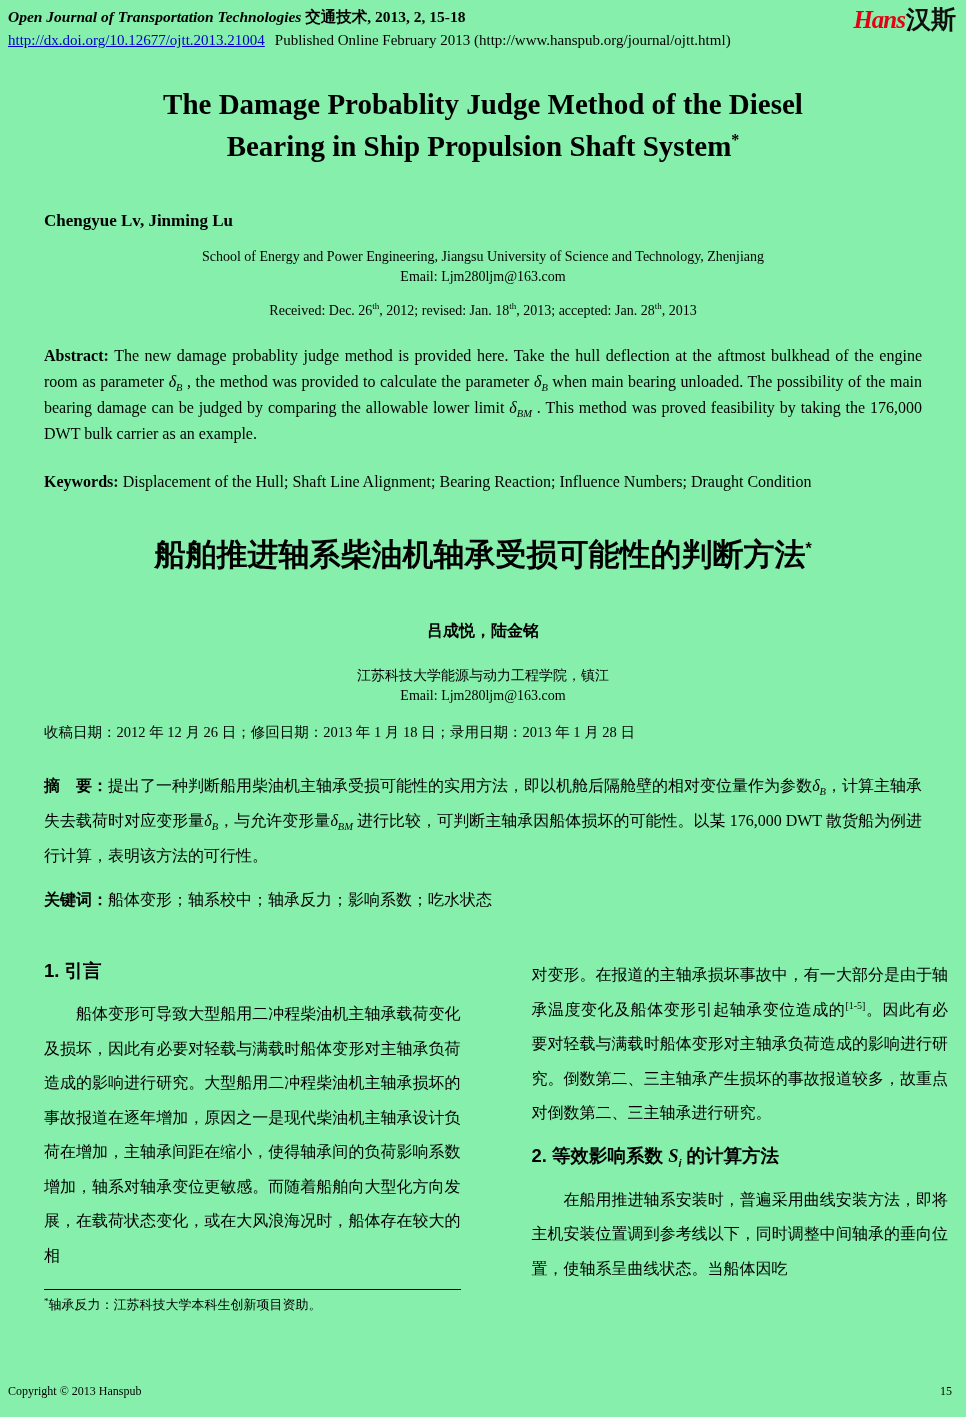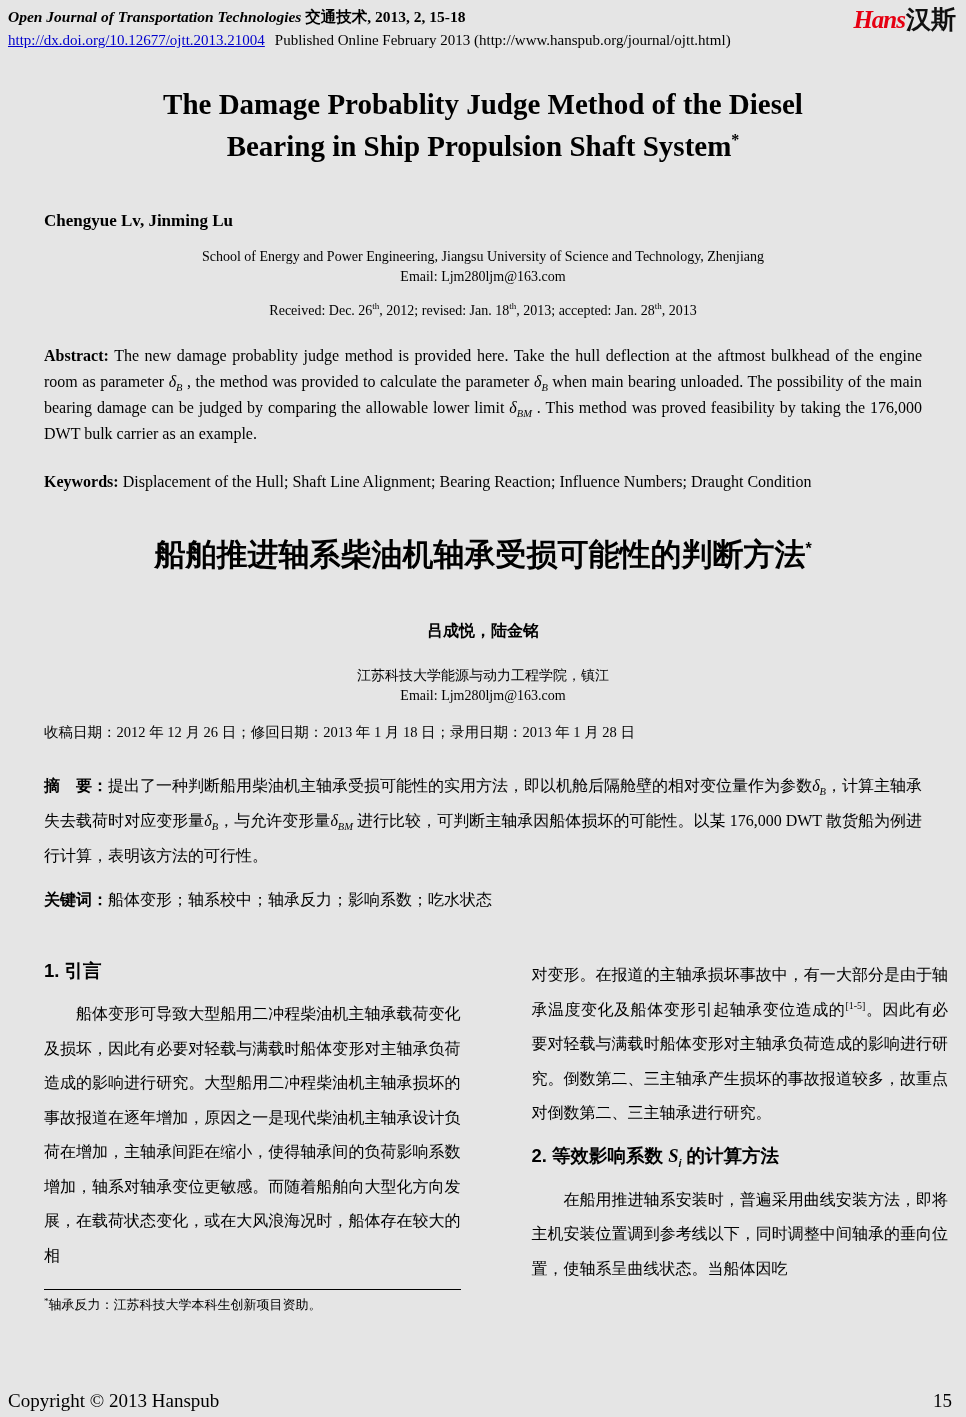--- a/index.html
+++ b/index.html
@@ -2,21 +2,21 @@
 <html><head>
 <meta charset="utf-8">
 <style>
   * { margin: 0; padding: 0; box-sizing: border-box; }
   html, body { background: #ffffff; }
   .page {
     position: relative;
     width: 966px;
     height: 1417px;
     margin: 0 auto;
-    background: #e5e5e5;
+    background: #86efac;
     color: #000000;
     font-family: "Liberation Serif", "DejaVu Serif", serif;
     overflow: hidden;
   }
   
   .header { display: flex; justify-content: space-between; align-items: flex-start; padding: 6px 10px 0 8px; }
   .header-left { font-size: 15.5px; line-height: 22px; }
   .journal-en { font-weight: bold; font-style: italic; }
   .journal-cn { font-weight: bold; }
   .doi-line { font-size: 15px; margin-top: 1px; text-align: center; }
@@ -58,21 +58,21 @@
   .sec-heading .math-i { font-family: "Liberation Serif", "DejaVu Serif", serif; }
   .body-cn { font-size: 16px; line-height: 34.5px; text-align: justify; }
   .indent { text-indent: 2em; }
   .cite-sup { font-size: 10px; }
   .sec2-heading { margin-top: 12px; }
   
   .footnote { margin-top: auto; padding-top: 6px; }
   .footnote-rule { border-top: 1px solid #000; width: 100%; height: 0; }
   .footnote-text { font-size: 13px; line-height: 19px; padding-top: 5px; }
   .footnote-text sup { font-size: 9px; }
-  .footer { position: absolute; left: 8px; right: 14px; bottom: 5px; display: flex; justify-content: space-between; font-size: 19px; }
+  .footer { position: absolute; left: 8px; right: 14px; bottom: 18px; display: flex; justify-content: space-between; font-size: 12px; }
 </style>
 </head>
 <body>
 
 <div class="page">
 
   <header class="header">
     <div class="header-left">
       <div><span class="journal-en">Open Journal of Transportation Technologies</span> <span class="journal-cn">交通技术, 2013, 2, 15-18</span></div>
       <div class="doi-line"><a href="#" class="doi-link">http://dx.doi.org/10.12677/ojtt.2013.21004</a><span class="published">Published Online February 2013 (http://www.hanspub.org/journal/ojtt.html)</span></div>

